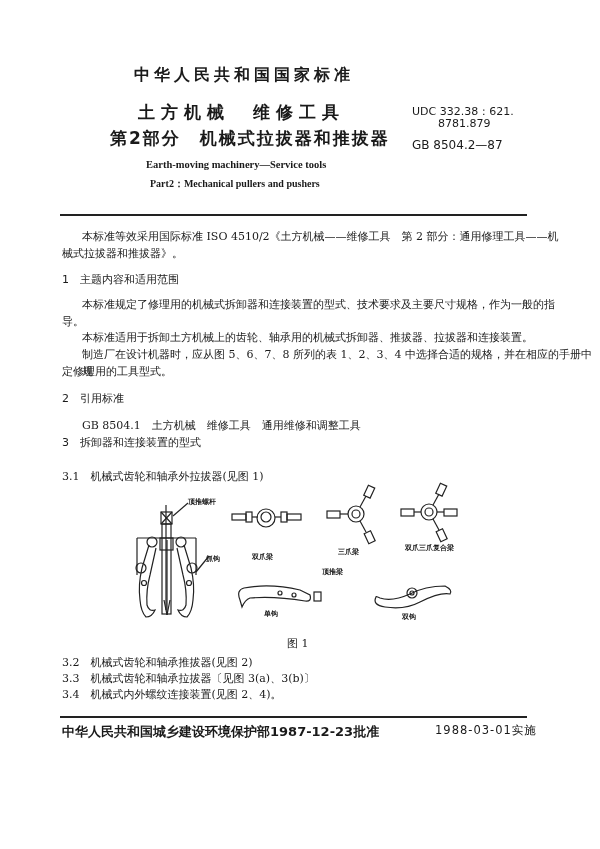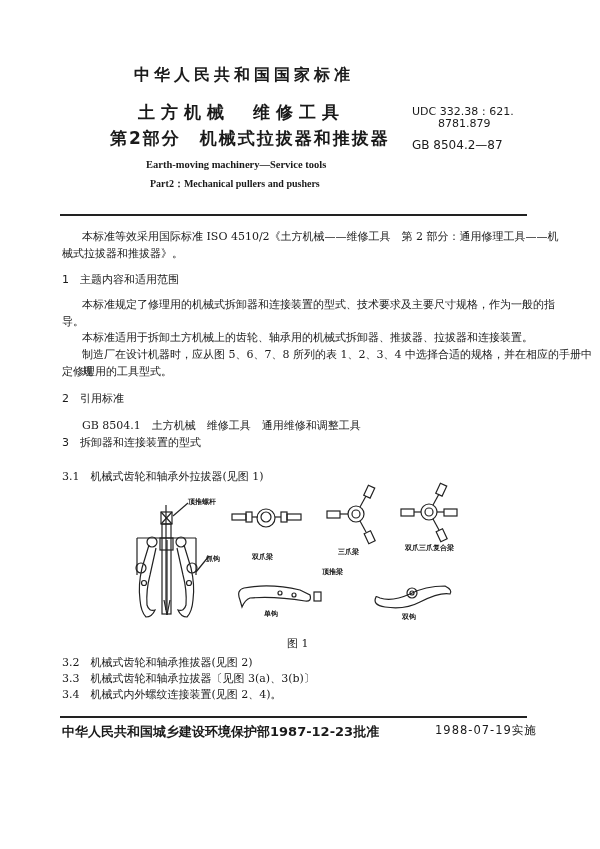--- a/index.html
+++ b/index.html
@@ -147,13 +147,13 @@
 <div class="fig-label sans" style="left:402px; top:612px">双钩</div>
 
 <div class="p" style="left:287px; top:635px">图 1</div>
 
 <div class="p" style="left:62px; top:654px">3.2　机械式齿轮和轴承推拔器(见图 2)</div>
 <div class="p" style="left:62px; top:670px">3.3　机械式齿轮和轴承拉拔器〔见图 3(a)、3(b)〕</div>
 <div class="p" style="left:62px; top:686px">3.4　机械式内外螺纹连接装置(见图 2、4)。</div>
 
 <div class="rule" style="top:716px"></div>
 <div class="abs sans footer-left">中华人民共和国城乡建设环境保护部1987-12-23批准</div>
-<div class="abs sans footer-right">1988-07-19实施</div>
+<div class="abs sans footer-right">1988-03-01实施</div>
 
 </body></html>

